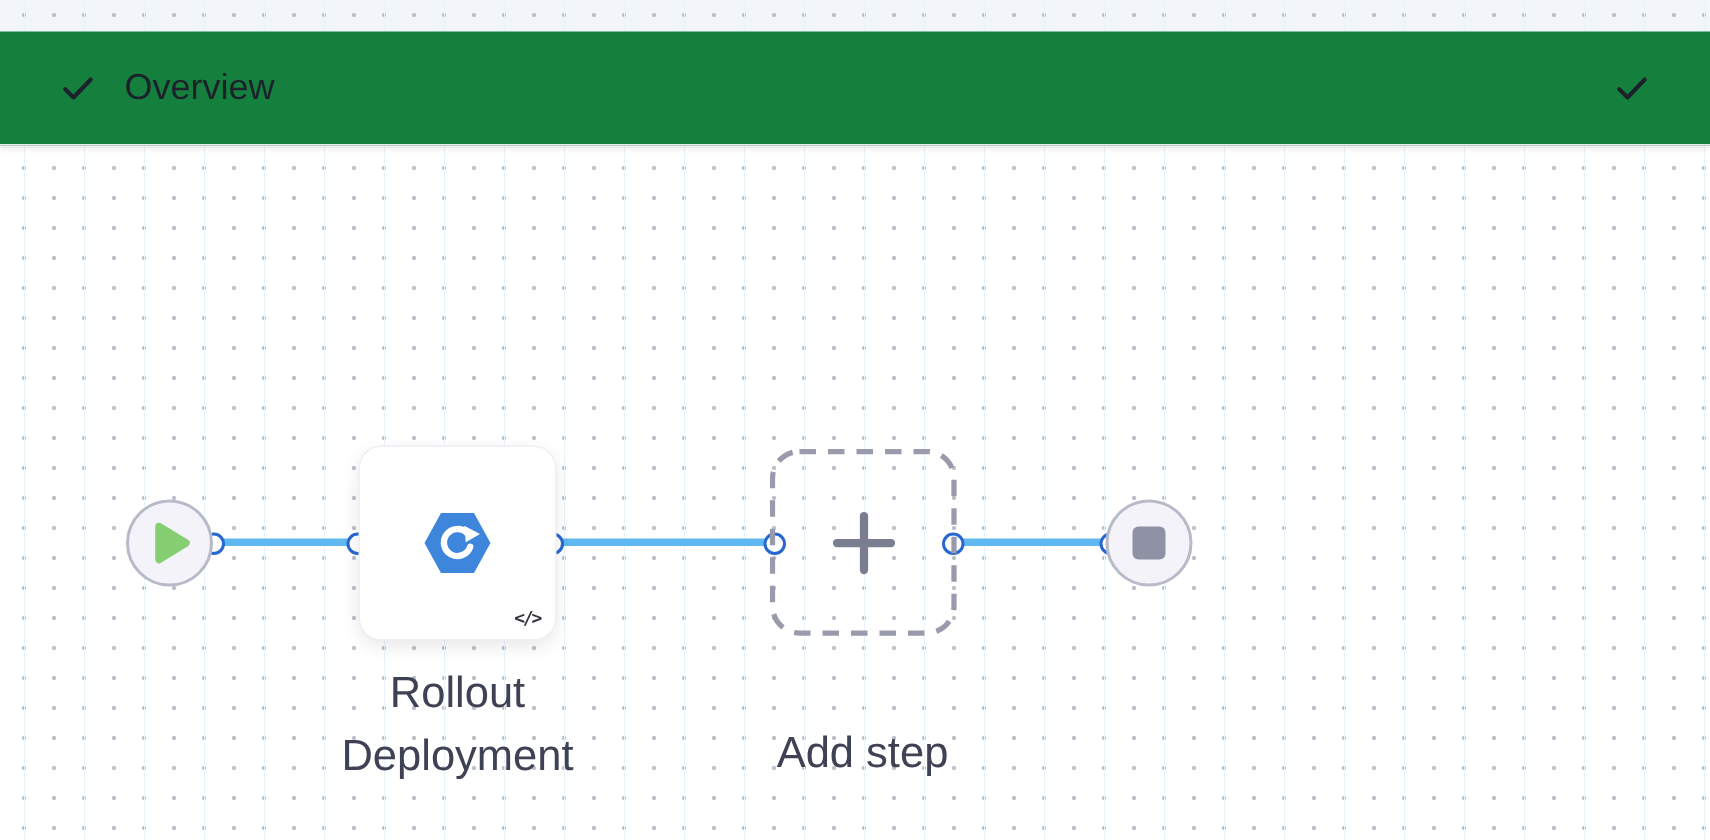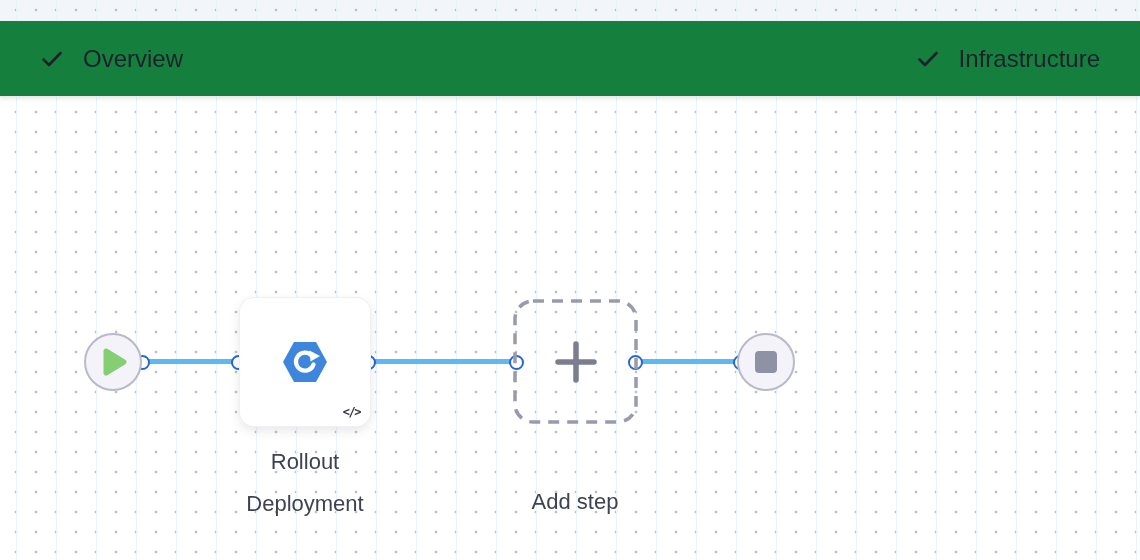--- a/index.html
+++ b/index.html
@@ -72,21 +72,21 @@
     font-size:12px; font-weight:700; letter-spacing:-1.5px; color:#34363f;
   }
   .add-step-node {
     position:absolute; left:513px; top:202px; width:125px; height:125px;
     display:flex; align-items:center; justify-content:center;
     cursor:pointer;
   }
   .add-step-node .dash-border { position:absolute; left:0; top:0; }
   .node-label {
     position:absolute; top:344px; text-align:center;
-    font-size:22px; line-height:42px; color:#3f4254;
+    font-size:29px; line-height:42px; color:#3f4254;
   }
   #label-step { left:225px; width:160px; }
   #label-add  { left:475px; width:200px;margin-top:40px; }
 </style>
 </head>
 <body>
 
 <div>
 
   <div class="top-strip grid-bg"></div>
@@ -95,21 +95,20 @@
     <div class="tab">
       <svg class="check" width="24" height="24" viewBox="0 0 24 24">
         <path d="M3.5 12.5 L9 18 L20.5 6" fill="none" stroke="#1d212b" stroke-width="2.7" stroke-linecap="round" stroke-linejoin="round"></path>
       </svg>
       <span>Overview</span>
     </div>
     <div class="tab">
       <svg class="check" width="24" height="24" viewBox="0 0 24 24">
         <path d="M3.5 12.5 L9 18 L20.5 6" fill="none" stroke="#1d212b" stroke-width="2.7" stroke-linecap="round" stroke-linejoin="round"></path>
       </svg>
-      <span>Infrastructure</span>
     </div>
   </header>
 
   <div class="canvas grid-bg">
 
     <div class="edge-line" style="left:142px; width:96px;"></div>
     <div class="edge-line" style="left:368px; width:148px;"></div>
     <div class="edge-line" style="left:635px; width:105px;"></div>
 
     <div class="port" style="left:134.5px;"></div>

